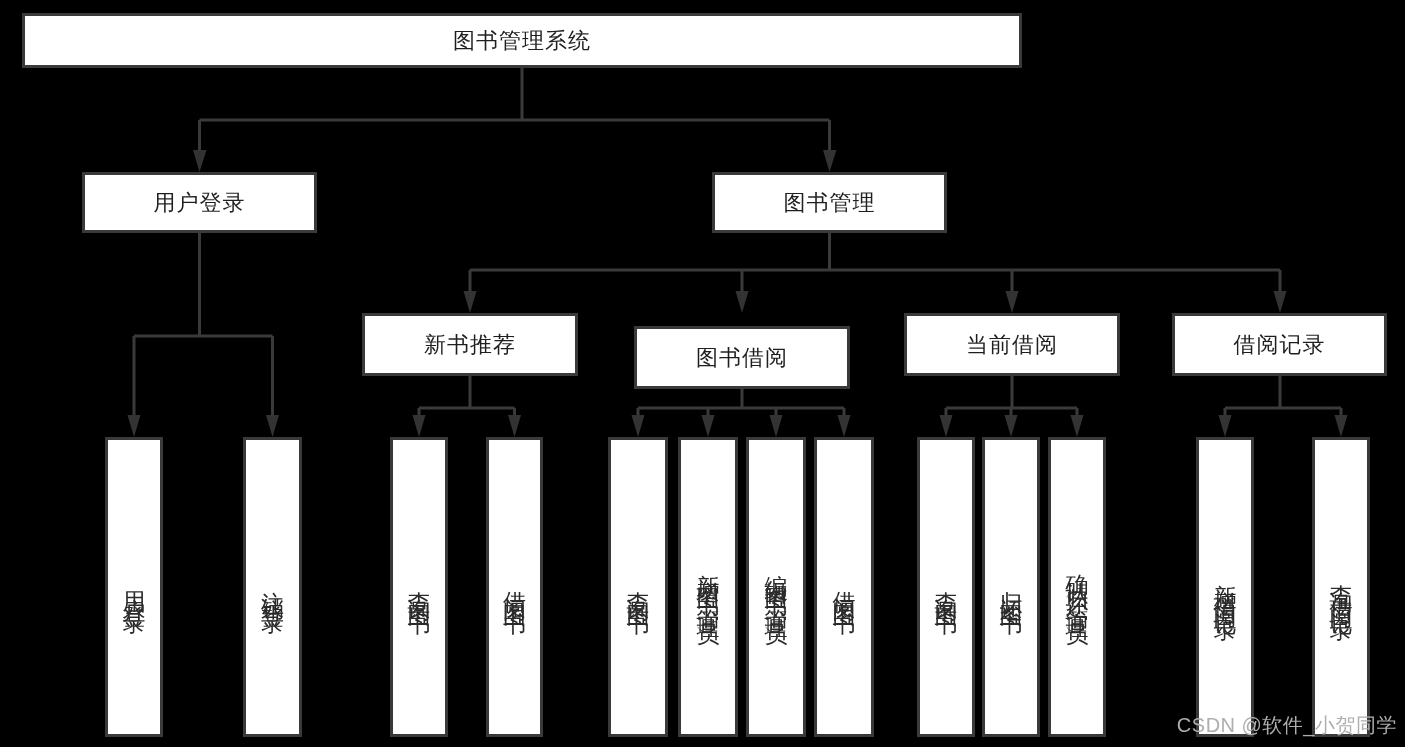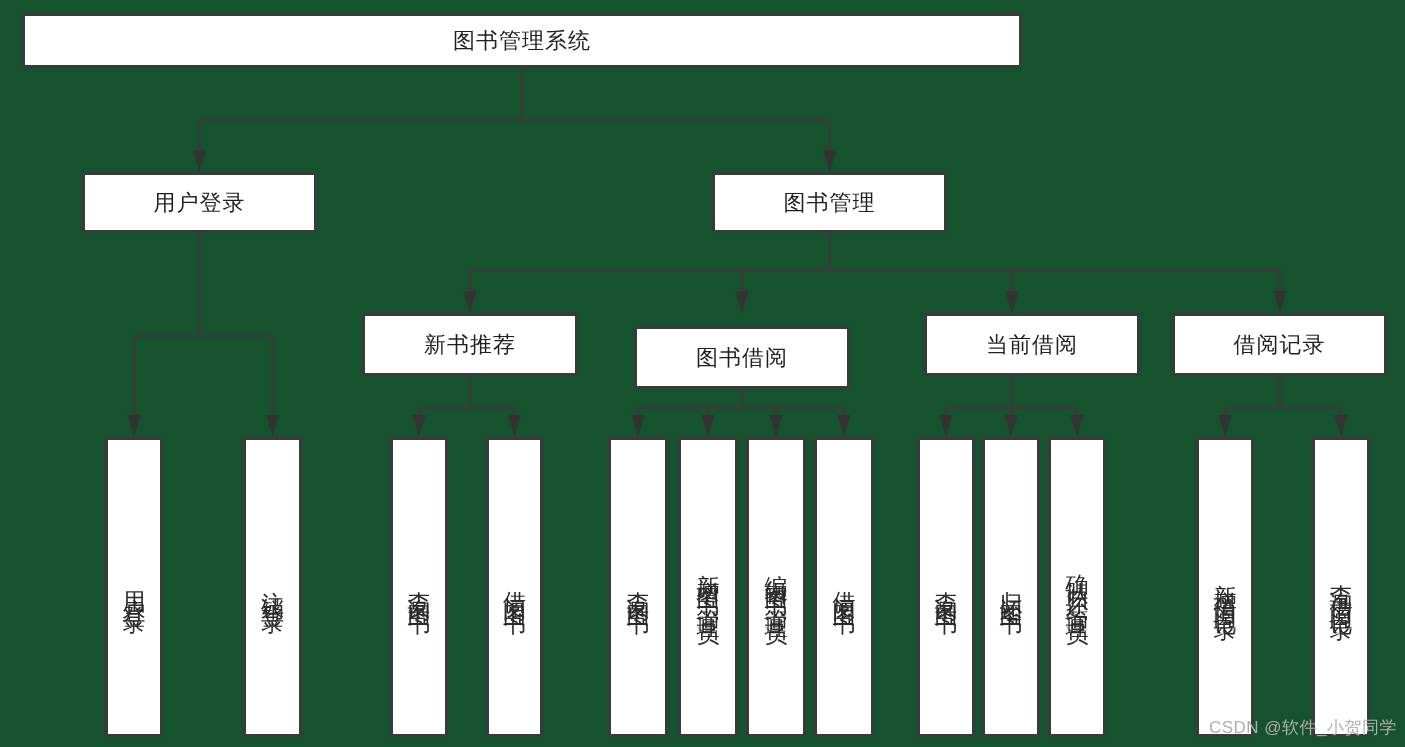--- a/index.html
+++ b/index.html
@@ -5,21 +5,21 @@
   html, body {
     margin: 0;
     padding: 0;
     background: #ffffff;
     font-family: "Liberation Sans", "DejaVu Sans", sans-serif;
   }
   #canvas {
     position: relative;
     width: 1405px;
     height: 747px;
-    background: #14532d;
+    background: #000000;
     overflow: hidden;
   }
   #connectors {
     position: absolute;
     left: 0; top: 0;
     width: 1405px;
     height: 747px;
   }
   .node {
     position: absolute;
@@ -42,21 +42,21 @@
     font-size: 23px;
     line-height: 1;
     letter-spacing: 7px;
     white-space: nowrap;
     color: #2a2a2a;
   }
   .watermark {
     position: absolute;
     right: 8px;
     bottom: 8px;
-    font-size: 17px;
+    font-size: 20px;
     color: #aeaeae;
     letter-spacing: 0.5px;
     white-space: nowrap;
     pointer-events: none;
   }
   svg path {
     stroke: #3a3a3a;
     stroke-width: 3;
     fill: none;
   }
@@ -106,21 +106,21 @@
     <polygon points="1334.5,415 1347.5,415 1341,437"></polygon>
   </svg>
 
   <div class="node h" style="left:22px; top:13px; width:1000px; height:55px;">图书管理系统</div>
 
   <div class="node h" style="left:82px; top:172px; width:235px; height:61px;">用户登录</div>
   <div class="node h" style="left:712px; top:172px; width:235px; height:61px;">图书管理</div>
 
   <div class="node h" style="left:362px; top:313px; width:216px; height:63px;">新书推荐</div>
   <div class="node h" style="left:634px; top:313px; width:216px; height:63px;margin-top:13px;">图书借阅</div>
-  <div class="node h" style="left:904px; top:313px; width:216px; height:63px;margin-left:20px;">当前借阅</div>
+  <div class="node h" style="left:904px; top:313px; width:216px; height:63px;">当前借阅</div>
   <div class="node h" style="left:1172px; top:313px; width:215px; height:63px;text-align:center;">借阅记录</div>
 
   <div class="node leaf" style="left:105px; top:437px; width:58px; height:300px;">
     <span class="vtext">用户登录</span>
   </div>
   <div class="node leaf" style="left:243px; top:437px; width:59px; height:300px;">
     <span class="vtext">注销登录</span>
   </div>
 
   <div class="node leaf" style="left:390px; top:437px; width:58px; height:300px;">

